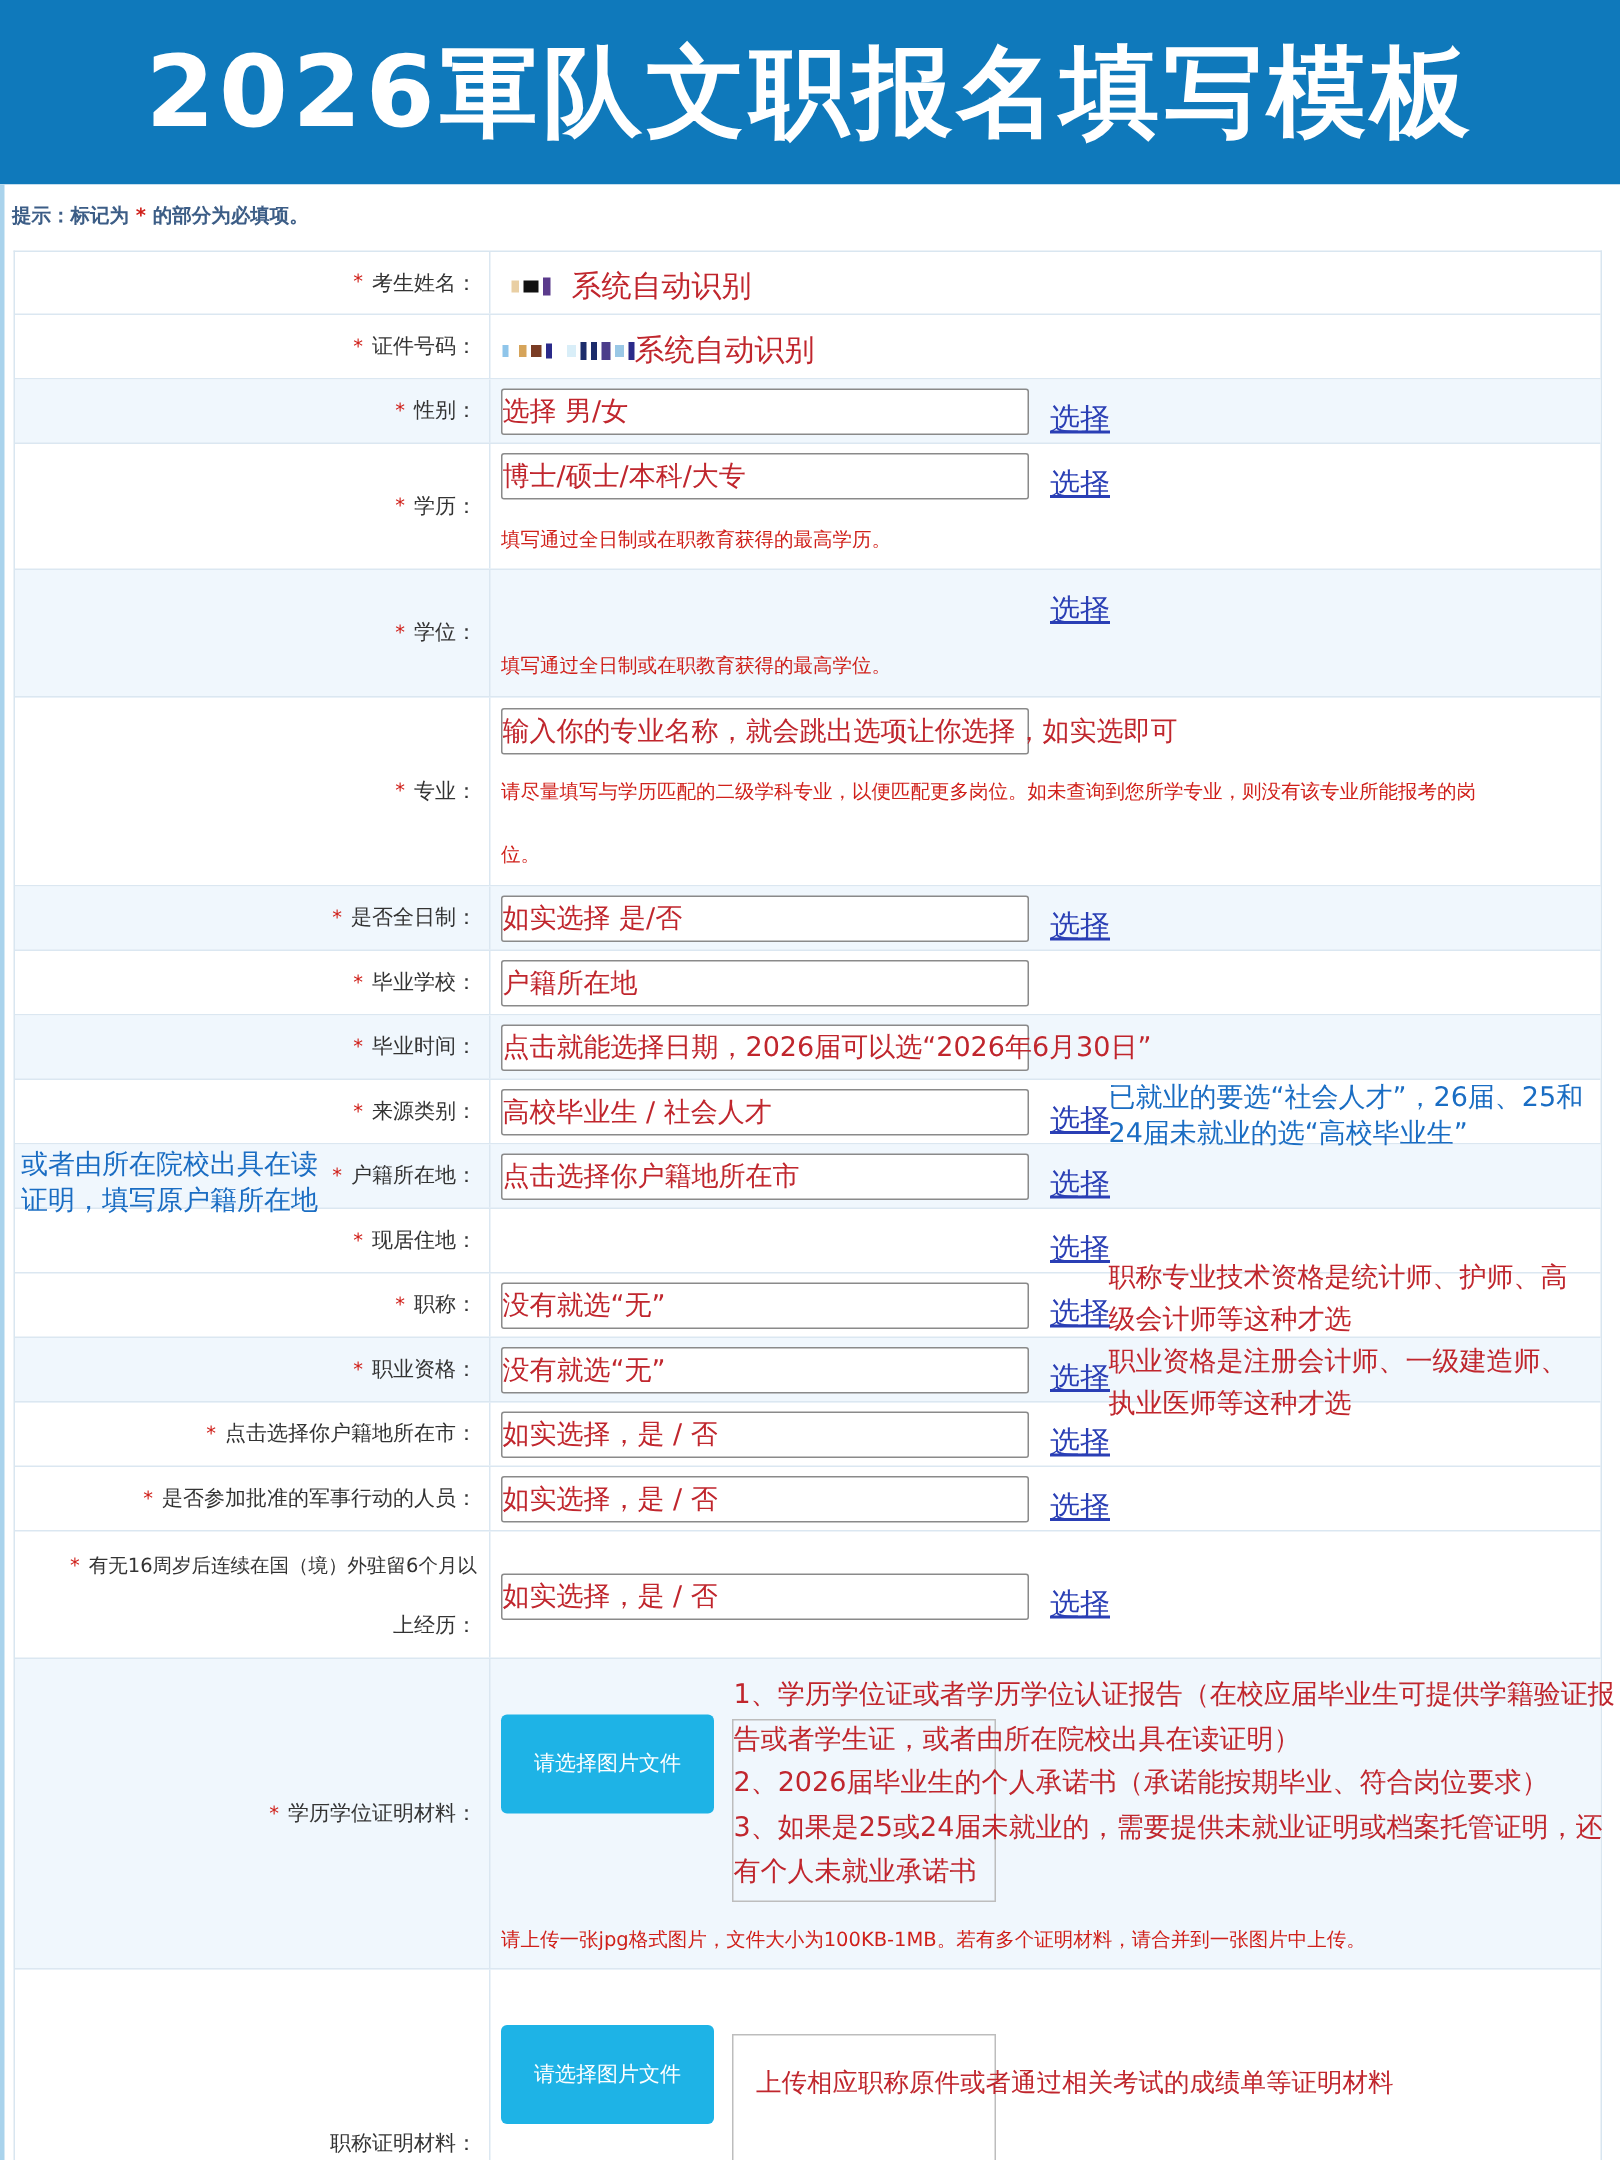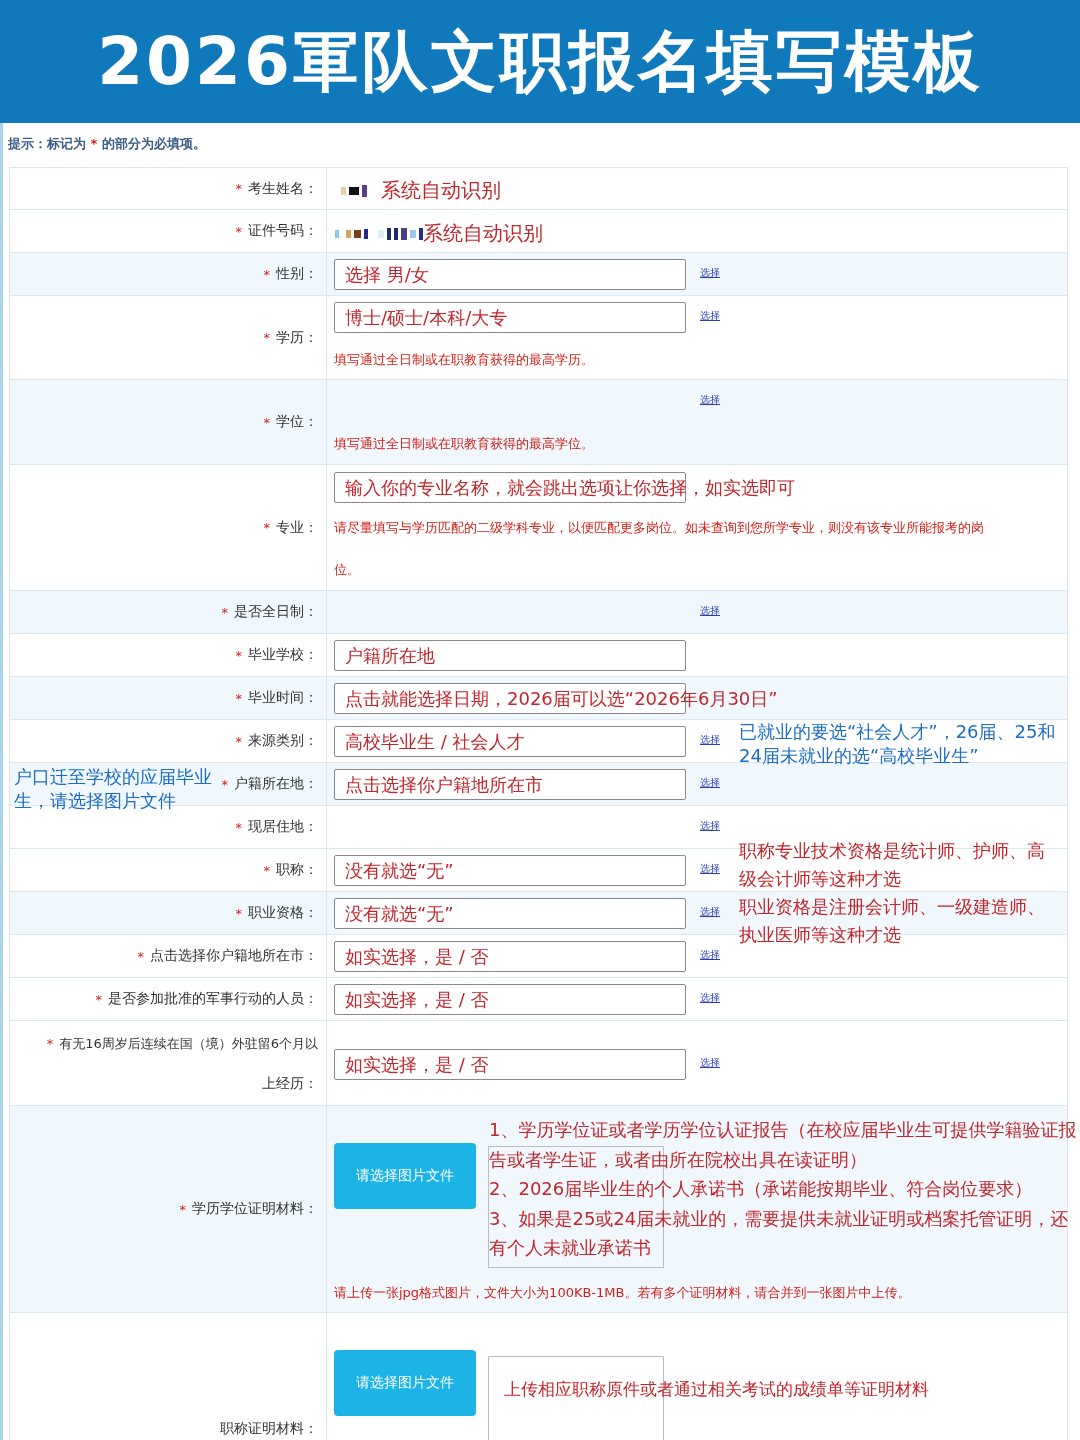--- a/index.html
+++ b/index.html
@@ -34,25 +34,25 @@
     display: flex; align-items: center; justify-content: flex-end;
     padding-right: 8px; font-size: 14px; color: #333; text-align: right;
     position: relative;
   }
   .row .lbl .star { color: #d0201a; margin-right: 6px; font-size: 13px; }
   .row .val { flex: 1; position: relative; }
 
   .input {
     position: absolute; left: 7px; width: 352px; height: 31px;
     border: 1px solid #8a8a8a; border-radius: 2px; background: #fff;
-    color: #c0262d; font-size: 18px; line-height: 29px; padding-left: 10px;
+    color: #c0262d; font-size: 18px; line-height: 29px; 
     white-space: nowrap; overflow: visible;
   }
   .pick {
-    position: absolute; left: 373px; font-size: 10px; color: #2a3fb5; text-decoration: underline;
+    position: absolute; left: 373px; font-size: 20px; color: #2a3fb5; text-decoration: underline;
   }
   .note-red { position: absolute; left: 7px; font-size: 13px; color: #d0201a; text-align: center; }
   .auto { position: absolute; left: 14px; font-size: 20px; color: #c0262d; display: flex; align-items: center; }
   .blur { display: inline-block; height: 8px; margin-right: 3px; }
 
   .anno-blue { position: absolute; color: #1a6dc3; font-size: 18px; line-height: 24px; }
   .anno-red { position: absolute; color: #c0262d; font-size: 18px; line-height: 28px; font-family: Liberation Serif, serif; }
 
   .upload-btn {
     position: absolute; left: 7px; width: 142px; height: 66px;
@@ -161,20 +161,21 @@
       <div class="note-red" style="top:96px">位。</div>
     </div>
   </div>
 
   <div class="row alt" style="height:43px">
     <div class="lbl">
         <span class="star">*</span>
         <span>是否全日制：</span>
       </div>
     <div class="val">
+      <div class="input" style="top:6px">如实选择 是/否</div>
       <a class="pick" style="top:13px">选择</a>
     </div>
   </div>
 
   <div class="row" style="height:43px">
     <div class="lbl">
         <span class="star">*</span>
         <span>毕业学校：</span>
       </div>
     <div class="val">
@@ -301,16 +302,16 @@
         <span>职称证明材料：</span>
       </div>
     <div class="val">
       <button class="upload-btn" style="top:37px">请选择图片文件</button>
       <div class="preview-box" style="top:43px;height:120px"></div>
       <div class="upload-desc" style="top:62px;left:177px;font-size:17px">上传相应职称原件或者通过相关考试的成绩单等证明材料</div>
     </div>
   </div>
 </div>
 
-<div class="anno-blue" style="left:14px;top:765px;width:210px">户口迁至学校的应届毕业生，请选择图片文件</div>
+<div class="anno-blue" style="left:14px;top:765px;width:210px">或者由所在院校出具在读证明，填写原户籍所在地</div>
 <div class="anno-blue" style="left:739px;top:720px;width:325px">已就业的要选“社会人才”，26届、25和24届未就业的选“高校毕业生”</div>
 <div class="anno-red" style="left:739px;top:837px;width:320px">职称专业技术资格是统计师、护师、高级会计师等这种才选</div>
 <div class="anno-red" style="left:739px;top:893px;width:320px">职业资格是注册会计师、一级建造师、执业医师等这种才选</div>
 
 </body></html>

